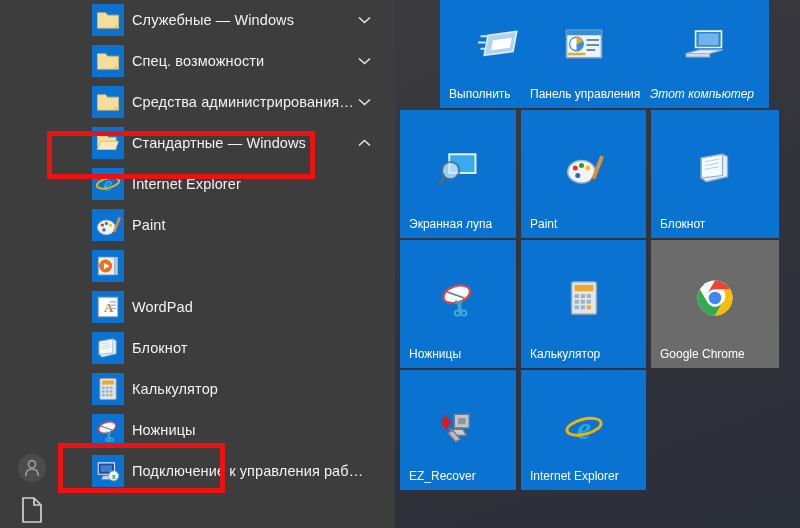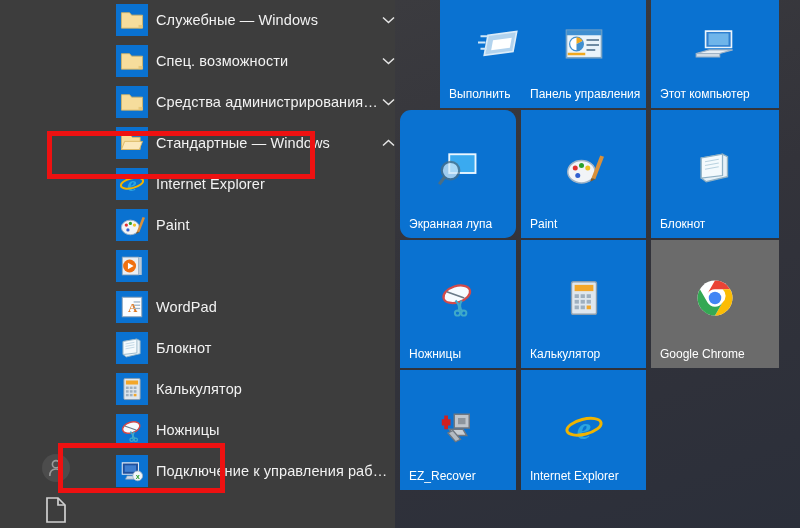--- a/index.html
+++ b/index.html
@@ -5,21 +5,21 @@
   html,body{margin:0;padding:0;}
   body{
     width:800px;height:528px;overflow:hidden;
     background:#3d3d3d;
     font-family:"Liberation Sans","DejaVu Sans",sans-serif;
     -webkit-font-smoothing:antialiased;
   }
   #root{position:relative;width:800px;height:528px;overflow:hidden;}
 
   
-  #left-panel{position:absolute;left:0;top:0;width:400px;height:528px;background:#3d3d3d;margin-left:24px;}
+  #left-panel{position:absolute;left:0;top:0;width:400px;height:528px;background:#3d3d3d;}
 
   
   #rail{position:absolute;left:0;top:0;width:48px;height:528px;}
   #avatar{
     position:absolute;left:18px;top:454px;width:28px;height:28px;border-radius:50%;
     background:#4c4c4c;
   }
   #avatar svg{position:absolute;left:6px;top:5px;}
   #doc-icon{position:absolute;left:20px;top:496px;width:24px;height:28px;}
 
@@ -262,32 +262,32 @@
             <g fill="#6f8ca3">
               <rect x="18" y="12" width="10" height="1.6"></rect>
               <rect x="18" y="16" width="10" height="1.6"></rect>
               <rect x="18" y="20" width="7" height="1.6"></rect>
             </g>
             <rect x="3" y="23" width="14" height="2" fill="#f0a81e"></rect>
           </svg>
         </div>
         <div class="tile-label">Панель управления</div>
       </div>
-      <div class="tile" style="left: 256px; top: 0px; width: 128px; height: 108px;">
+      <div class="tile" style="left: 246px; top: 0px; width: 128px; height: 108px; font-style: italic;">
         <div class="tile-ico r1">
           <svg width="40" height="40" viewBox="0 0 34 30">
             <path d="M9 4 h22 v14 h-22 Z" fill="#2f7fd0" stroke="#eaf4fb" stroke-width="1.4"></path>
             <path d="M11.5 6 h17 v10 h-17 Z" fill="#6fb5ea"></path>
             <path d="M1 23 L12 20 h20 l-11 3 Z" fill="#e6eef5" stroke="#9fb3c6" stroke-width="0.9"></path>
             <path d="M1 23 L21 23 L21 26 L1 26 Z" fill="#cfdbe6" stroke="#9fb3c6" stroke-width="0.9"></path>
           </svg>
         </div>
         <div class="tile-label">Этот компьютер</div>
       </div>
-      <div class="tile" style="left: 5px; top: 110px; width: 116px; height: 128px; border-radius: 11px;">
+      <div class="tile" style="left: 5px; top: 110px; width: 116px; height: 128px;">
         <div class="tile-ico center">
           <svg width="40" height="40" viewBox="0 0 32 32">
             <rect x="9" y="5" width="21" height="15" fill="#3aaaf0" stroke="#eaf6ff" stroke-width="1.5"></rect>
             <circle cx="10" cy="18" r="7" fill="#cfe9fa" opacity="0.75" stroke="#4a6e85" stroke-width="1.8"></circle>
             <path d="M5.5 23 L1 29" stroke="#4a6e85" stroke-width="2.6"></path>
           </svg>
         </div>
         <div class="tile-label">Экранная лупа</div>
       </div>
       <div class="tile" style="left: 126px; top: 110px; width: 125px; height: 128px;">

